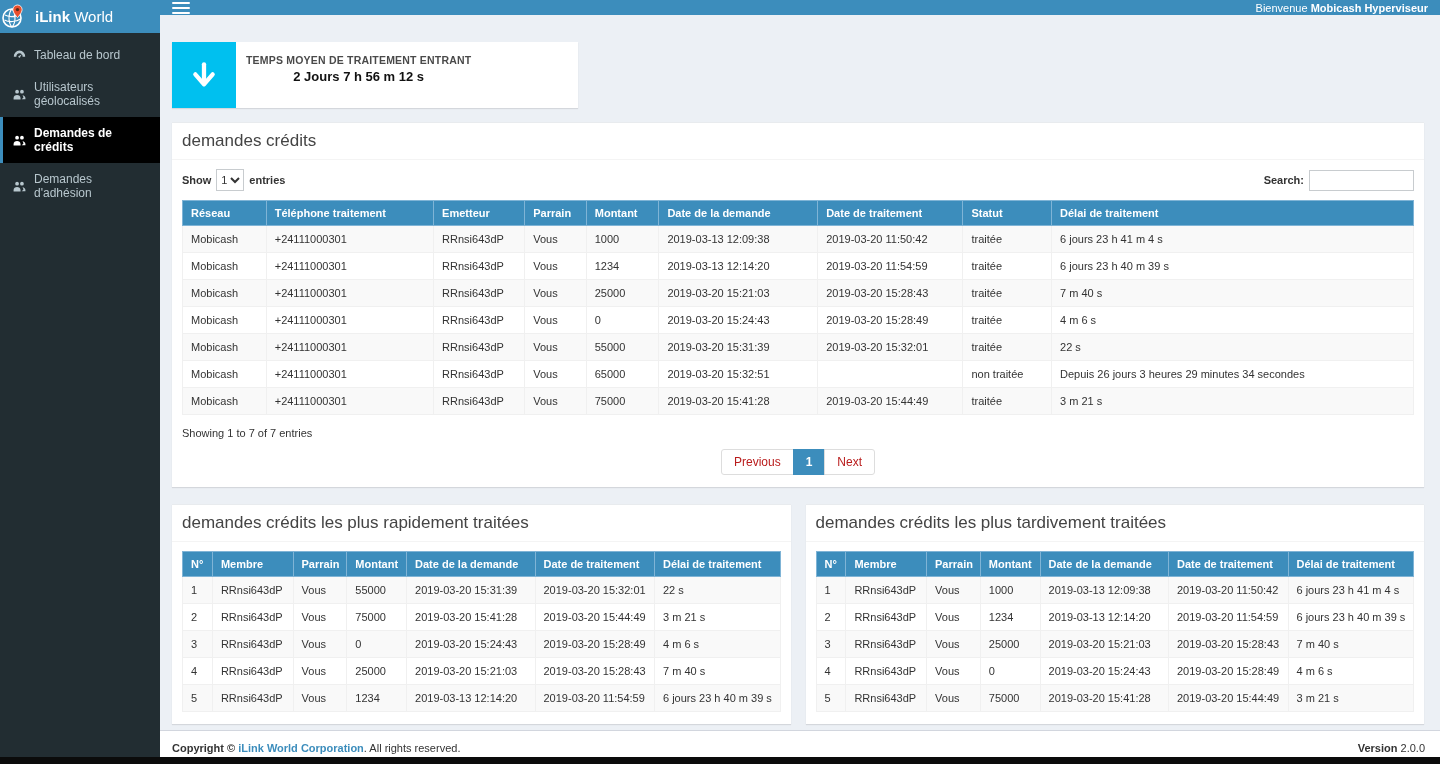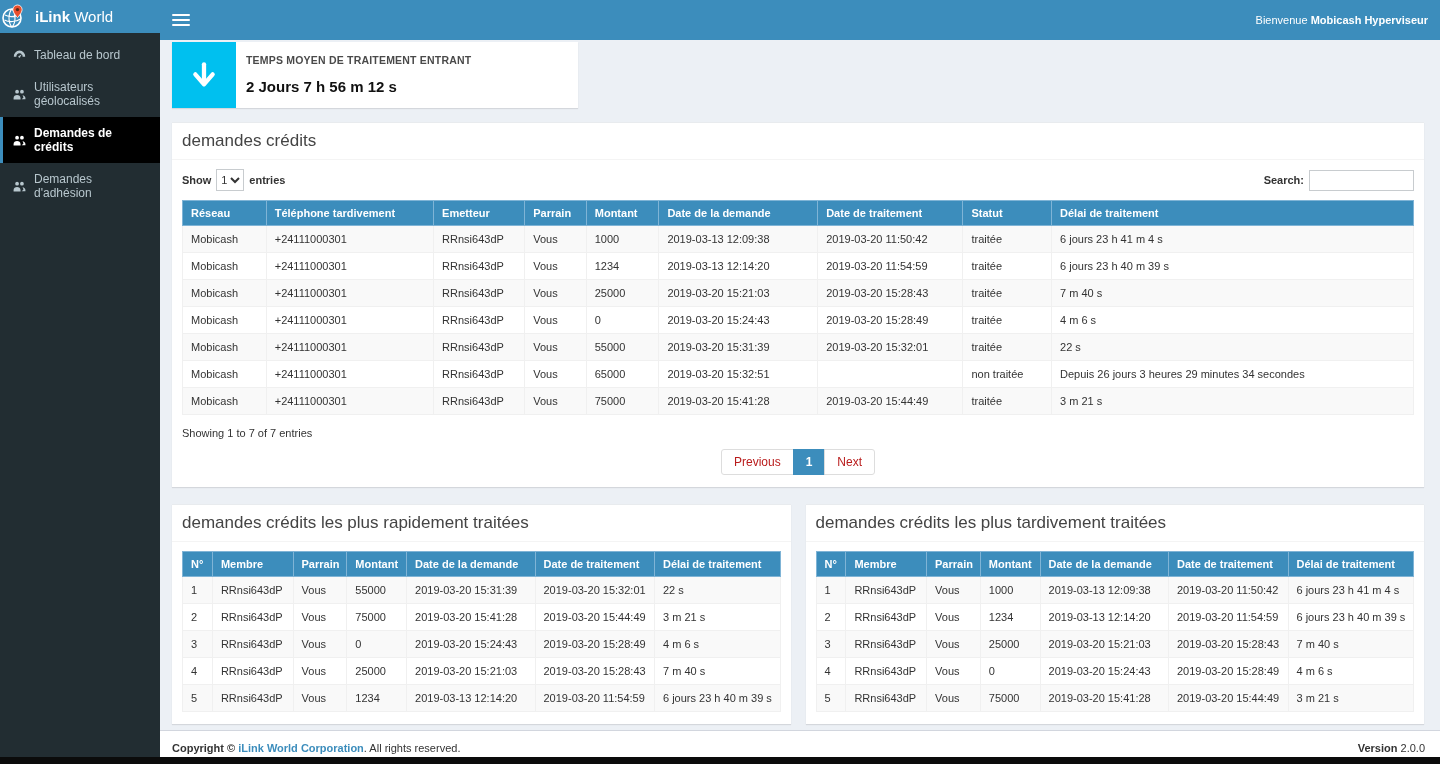--- a/index.html
+++ b/index.html
@@ -8,34 +8,34 @@
   
   .sidebar { position:absolute; left:0; top:0; bottom:0; width:160px; background:#222d32; z-index:5; }
   .brand { height:33px; background:#3c8dbc; display:flex; align-items:center; padding-left:0; gap:9px; color:#fff; font-size:15px;text-align:center; }
   .brand .b { font-weight:bold; }
   .nav { padding-top:6px; }
   .nav-item { display:flex; align-items:center; gap:8px; padding:9px 8px 9px 10px; color:#b8c7ce; font-size:12px; cursor:pointer; border-left:3px solid transparent; }
   .nav-item.active { background:#000000; color:#fff; font-weight:bold; border-left:3px solid #3c8dbc; }
   .nav-item svg { flex:0 0 auto; }
 
   
-  .topbar { position:absolute; left:160px; right:0; top:0; height:40px; background:#3c8dbc; display:flex; align-items:center; justify-content:space-between; padding:0 12px; z-index:4; }
+  .topbar { position:absolute; left:160px; right:0; top:0; height:15px; background:#3c8dbc; display:flex; align-items:center; justify-content:space-between; padding:0 12px; z-index:4; }
   .hamburger { width:18px; height:12px; display:flex; flex-direction:column; justify-content:space-between; cursor:pointer; }
   .hamburger span { display:block; height:2px; background:#fff; border-radius:1px; }
   .welcome { color:#fff; font-size:11px; }
   .welcome .b { font-weight:bold; }
 
   
   .content { position:absolute; left:160px; right:0; top:33px; bottom:34px; padding:9px 16px 0 12px; overflow:hidden; }
 
   .stat-card { width:406px; height:66px; background:#fff; display:flex; box-shadow:0 1px 1px rgba(0,0,0,.1); }
   .stat-icon { width:64px; background:#00c0ef; display:flex; align-items:center; justify-content:center; }
   .stat-text { padding:12px 0 0 10px; }
   .stat-title { font-size:10.5px; font-weight:bold; color:#4a4a4a; letter-spacing:.2px; }
-  .stat-value { font-size:15px; font-weight:bold; color:#111; margin-top:12px; }
+  .stat-value { font-size:13px; font-weight:bold; color:#111; margin-top:3px;text-align:center; }
 
   .box { background:#fff; box-shadow:0 1px 1px rgba(0,0,0,.1); border-top:1px solid #e8ebee; }
   .box-header { padding:8px 10px; font-size:17px; color:#444; border-bottom:1px solid #f4f4f4; }
   .box-body { padding:9px 10px 12px 10px; }
 
   .box-main { margin-top:14px; }
   .controls { display:flex; justify-content:space-between; align-items:center; margin-bottom:9px; font-size:11px; color:#333; font-weight:bold; }
   .controls .left, .controls .right { display:flex; align-items:center; gap:5px; }
   select.page-len { font-size:11px; height:22px; width:28px; border:1px solid #c8cccf; background:#fff; color:#333; }
   input.search-box { width:105px; height:21px; border:1px solid #c8cccf; font-size:11px; padding:0 4px; }
@@ -169,21 +169,21 @@
         <div class="right">
           <span>Search:</span>
           <input class="search-box" type="text" value="" style="">
         </div>
       </div>
 
       <table class="tbl tbl-main">
           <thead>
             <tr>
               <th>Réseau</th>
-              <th>Téléphone tardivement</th>
+              <th>Téléphone traitement</th>
               <th>Emetteur</th>
               <th>Parrain</th>
               <th>Montant</th>
               <th>Date de la demande</th>
               <th>Date de traitement</th>
               <th>Statut</th>
               <th>Délai de traitement</th>
             </tr>
           </thead>
           <tbody>

